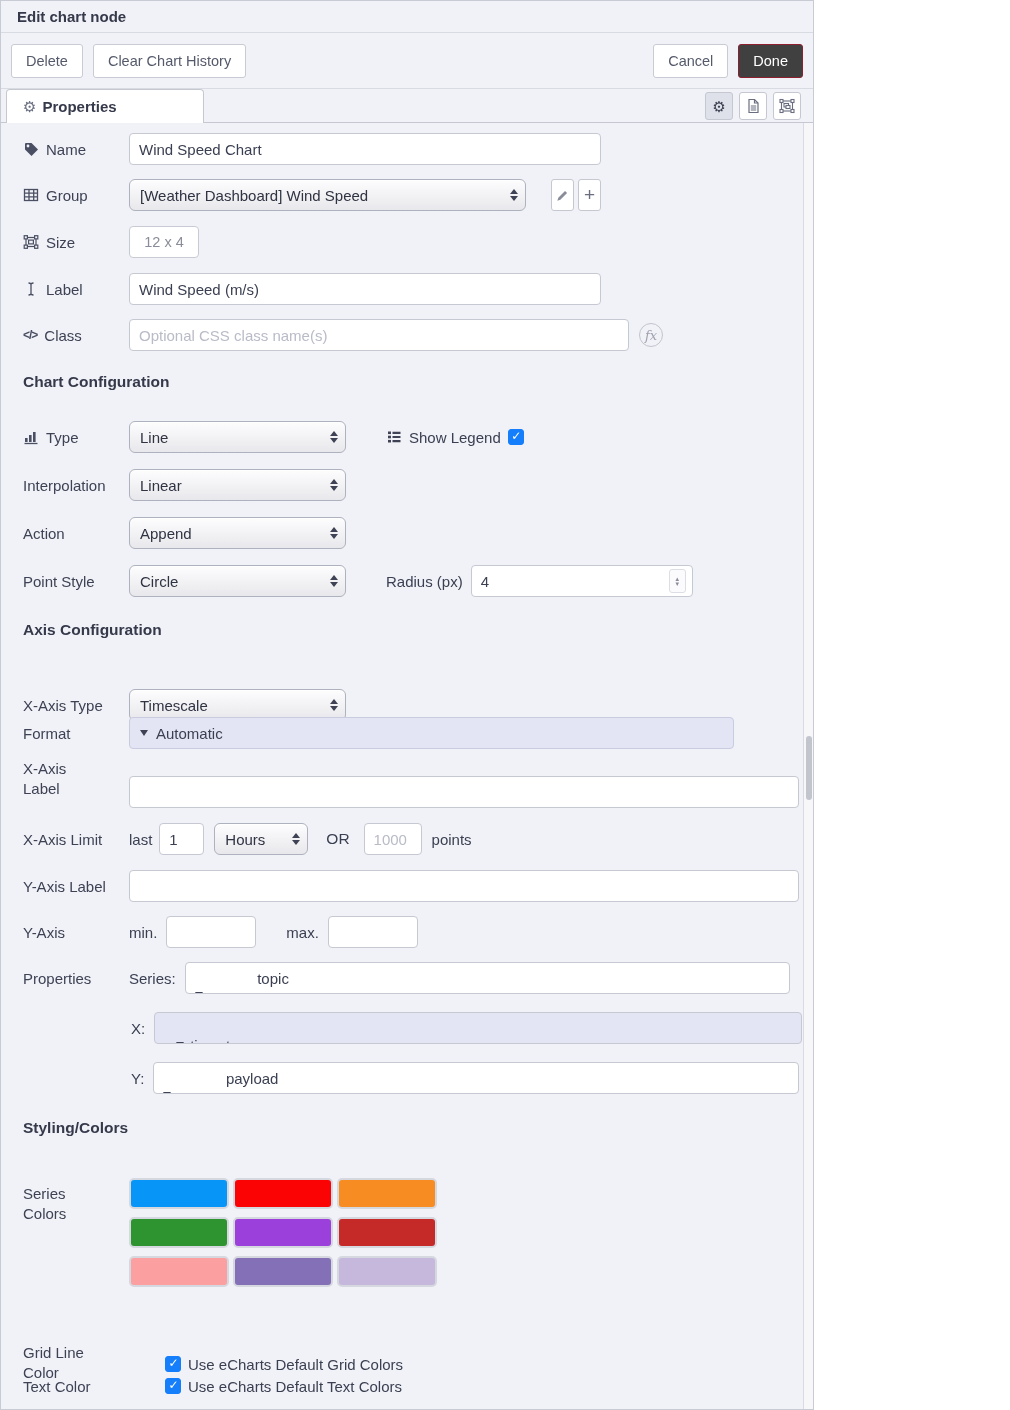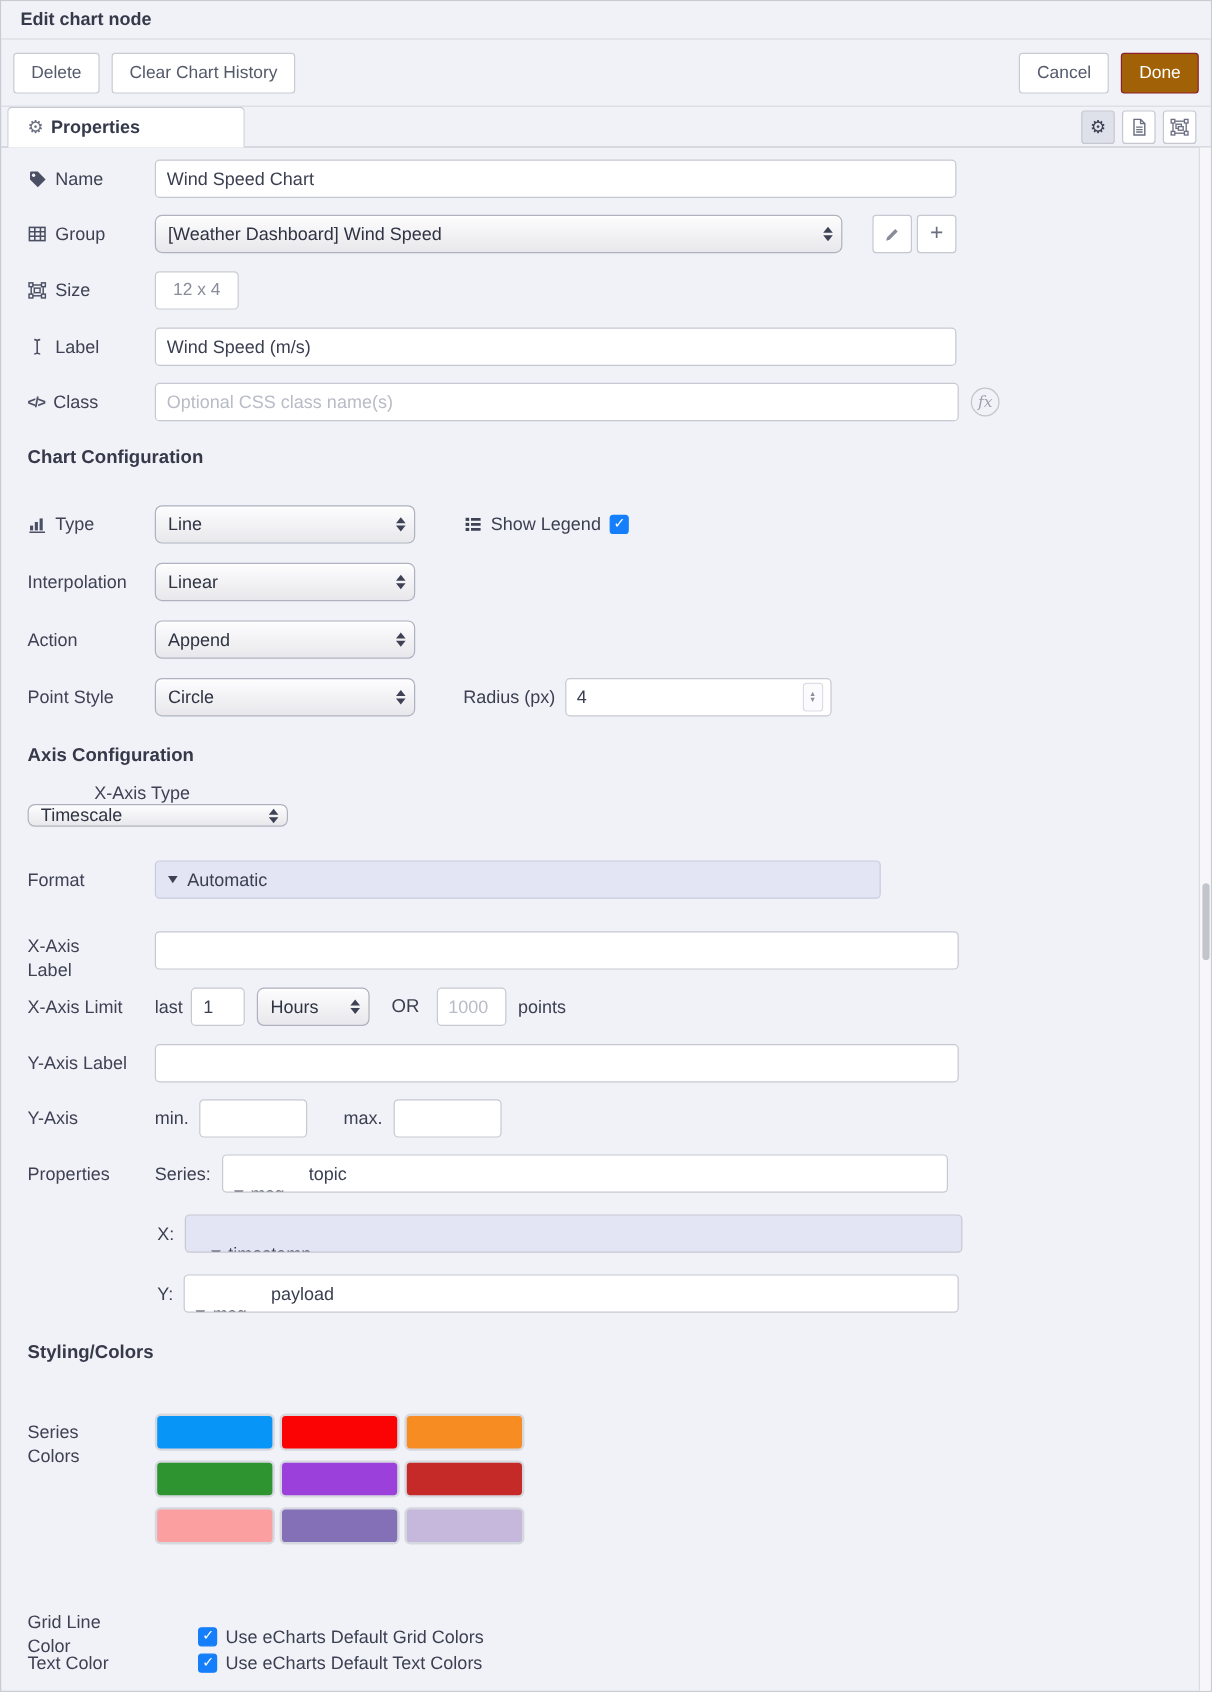--- a/index.html
+++ b/index.html
@@ -1,29 +1,29 @@
 <!DOCTYPE html>
 <html><head>
 <meta charset="utf-8">
 <style>
   html,body{margin:0;padding:0;}
   body{font-family:"Liberation Sans","DejaVu Sans",sans-serif;background:#fff;}
-  .page{position:relative;width:1010px;height:1410px;background:#F1F2F7;
+  .page{position:relative;width:814px;height:1410px;background:#F1F2F7;
         border:1px solid #C9CBD4;box-sizing:border-box;overflow:hidden;
         color:#3A3F51;font-size:15px;}
   
   .hdr{position:absolute;top:0;left:0;right:0;height:32px;display:flex;align-items:center;
        padding-left:16px;font-weight:700;font-size:15px;color:#35394A;
        border-bottom:1px solid #D9DBE3;background:#F1F2F7;box-sizing:border-box;}
   
   .toolbar{position:absolute;top:32px;left:0;right:0;height:56px;display:flex;align-items:center;
            padding:0 10px;gap:10px;border-bottom:1px solid #D9DBE3;box-sizing:border-box;}
   .btn{height:34px;padding:0 14px;background:#fff;border:1px solid #C9CBD4;border-radius:3px;
        font-family:inherit;font-size:14.5px;color:#555A6B;cursor:pointer;}
-  .btn.done{background:#a16207;border-color:#8C202E;color:#fff;}
+  .btn.done{background:#404040;border-color:#8C202E;color:#fff;}
   .spacer{flex:1;}
   
   .tabbar{position:absolute;top:88px;left:0;right:0;height:34px;border-bottom:1px solid #C6C8D1;box-sizing:border-box;}
   .tab{position:absolute;left:5px;top:0;width:198px;height:34px;background:#fff;
        border:1px solid #C6C8D1;border-bottom:none;border-radius:4px 4px 0 0;
        display:flex;align-items:center;gap:6px;padding-left:16px;box-sizing:border-box;
        font-weight:700;color:#35394A;cursor:pointer;}
   .tab-icons{position:absolute;right:12px;top:3px;display:flex;gap:6px;}
   .tbtn{width:28px;height:28px;border:1px solid #C6C8D1;background:#fff;border-radius:3px;
         display:flex;align-items:center;justify-content:center;color:#6A6E80;cursor:pointer;padding:0;}
@@ -274,21 +274,21 @@
       <span class="nval">4</span>
       <span class="spin">
           <span>▴</span>
           <span>▾</span>
         </span>
     </div>
   </div>
 
   <div class="sect" style="top:620px;">Axis Configuration</div>
 
-  <div class="row" style="top:652px;flex-direction:column;">
+  <div class="row" style="top:688px;">
     <div class="lblcol">
       <span>X-Axis Type</span>
     </div>
     <div class="sel" style="width:217px;">
       <span class="stxt">Timescale</span>
       <span class="arr">
           <i class="u"></i>
           <i class="d"></i>
         </span>
     </div>
@@ -297,21 +297,21 @@
   <div class="row" style="top:716px;">
     <div class="lblcol">
       <span>Format</span>
     </div>
     <div class="fmt" style="width:605px;">
       <span class="caret"></span>
       <span>Automatic</span>
     </div>
   </div>
 
-  <div class="flbl" style="top:778px;width:62px;">X-Axis Label</div>
+  <div class="flbl" style="top:758px;width:62px;">X-Axis Label</div>
   <input class="ti" style="position: absolute; top: 775px; left: 128px; width: 670px;" value="">
 
   <div class="row" style="top:822px;">
     <div class="lblcol">
       <span>X-Axis Limit</span>
     </div>
     <span style="margin-right:7px;">last</span>
     <input class="ti" style="width: 45px;" value="1">
     <div class="sel" style="width:94px;margin-left:10px;">
       <span class="stxt">Hours</span>

